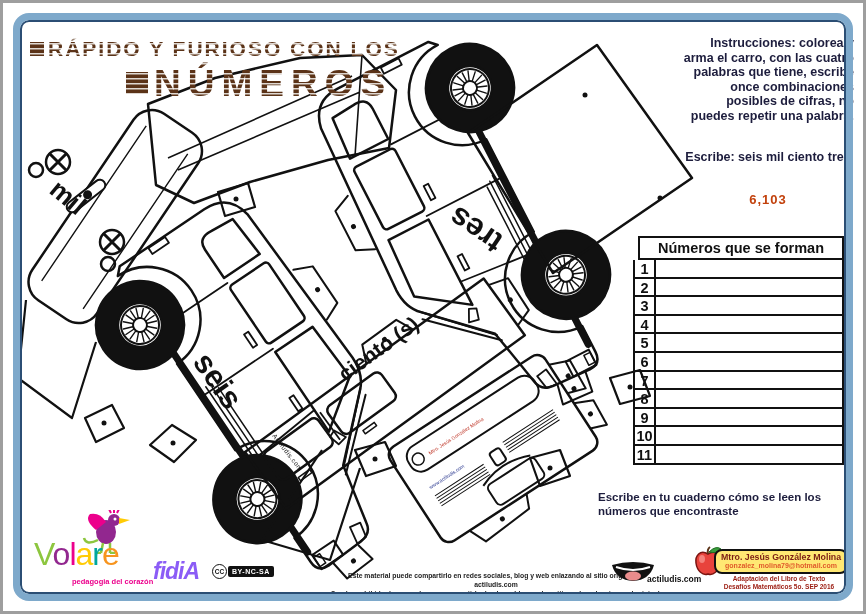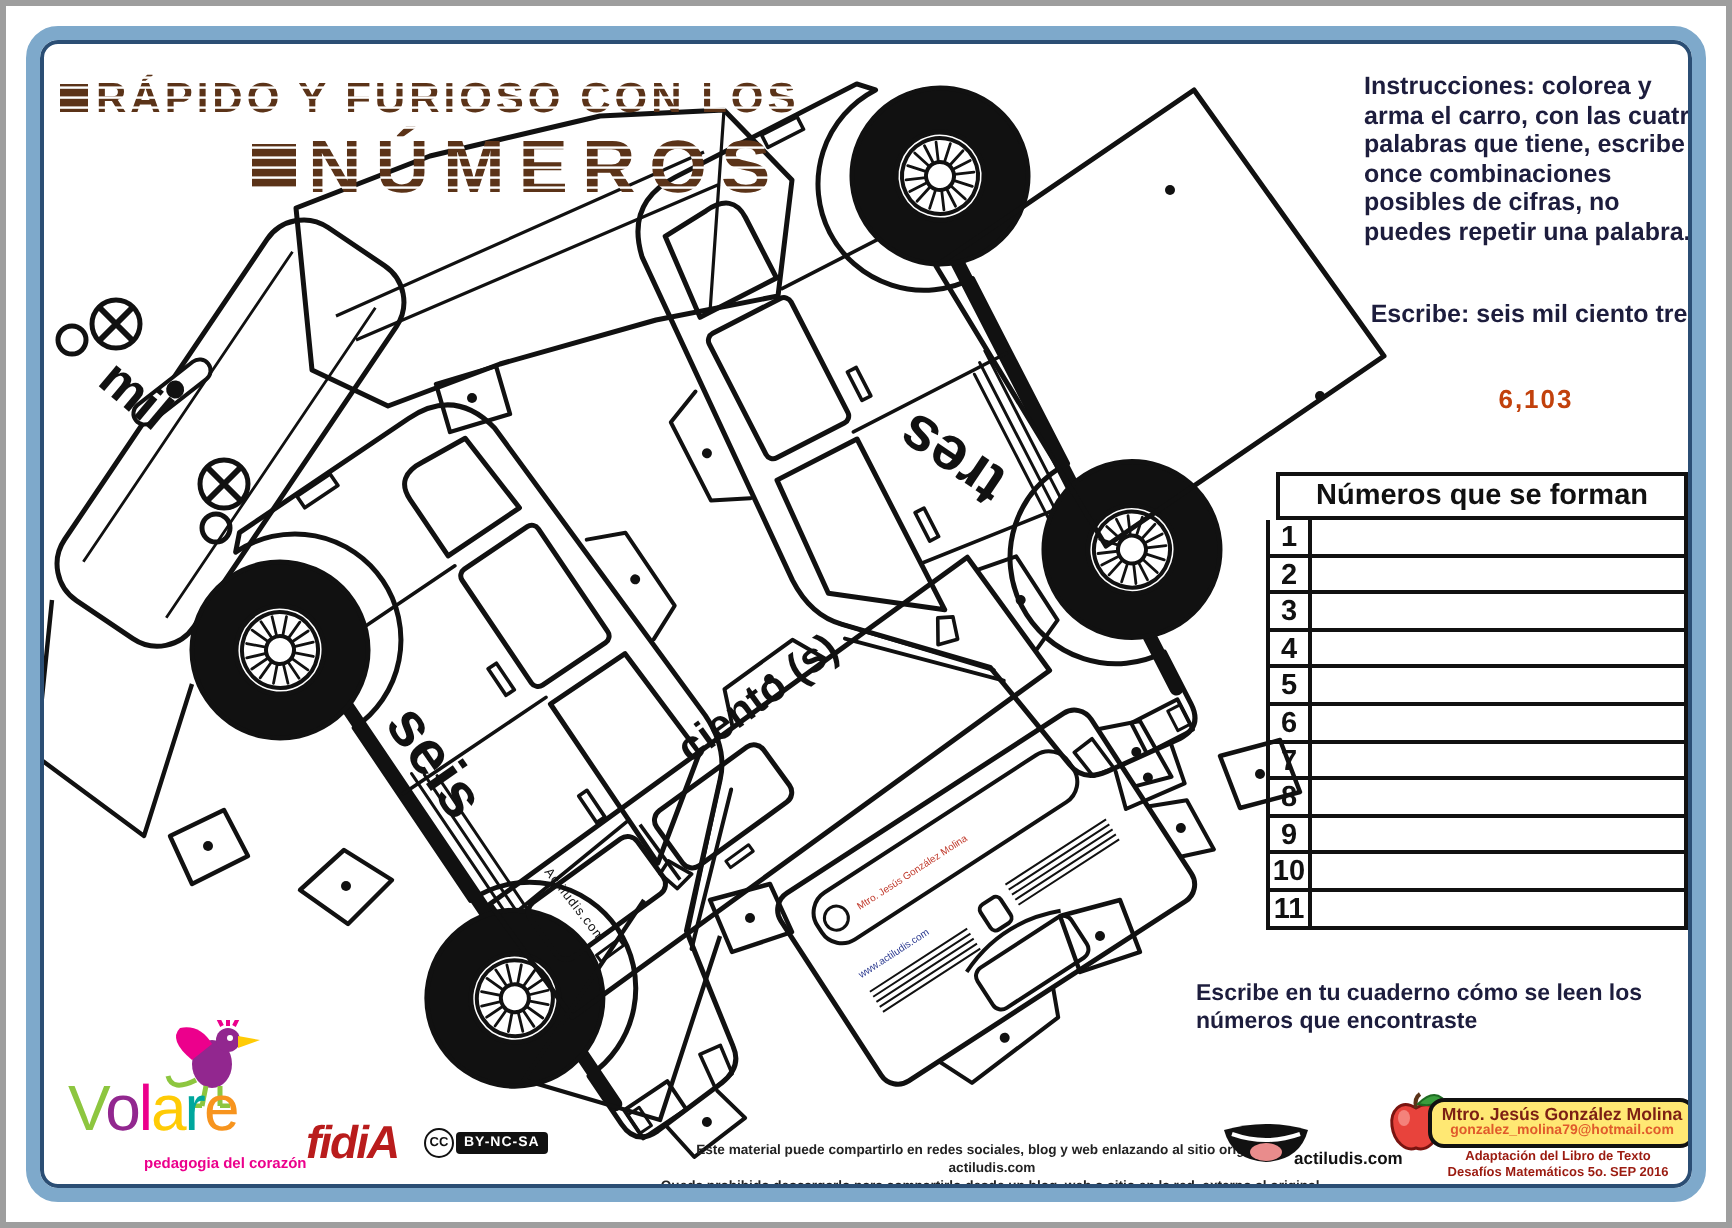--- a/index.html
+++ b/index.html
@@ -5,21 +5,21 @@
   html,body{margin:0;padding:0;background:#fff;}
   #page{position:relative;width:866px;height:614px;background:#fff;overflow:hidden;
         font-family:"Liberation Sans",sans-serif;}
   .outer-edge{position:absolute;inset:0;border:3px solid #9e9e9e;pointer-events:none;}
   .blue-frame{position:absolute;left:13px;top:13px;right:13px;bottom:13px;
               border:7px solid #7ea9cb;border-radius:16px;
               box-shadow:inset 0 0 0 2px #2b4e74;pointer-events:none;}
   .abs{position:absolute;}
   
   .instructions{left:682px;top:36px;width:172px;font-size:12.5px;font-weight:700;
-                color:#1d1d3d;text-align:left;line-height:14.5px;}
+                color:#1d1d3d;text-align:right;line-height:14.5px;}
   .example{left:682px;top:150px;width:172px;font-size:12.5px;font-weight:700;
            color:#1d1d3d;text-align:center;line-height:15px;}
   .example-number{left:682px;top:192px;width:172px;font-size:13px;font-weight:700;
                   color:#c2410c;text-align:center;letter-spacing:1px;}
   
   .ntable{left:633px;top:236px;width:211px;}
   .nt-head{margin-left:5px;border:2px solid #111;font-weight:700;text-align:center;
            height:20px;line-height:20px;font-size:14.5px;color:#111;}
   .nt-row{display:flex;height:18.6px;}
   .nt-num{width:19px;border-left:2px solid #111;border-right:2px solid #111;
@@ -28,21 +28,21 @@
   .nt-row:first-child .nt-num{border-top:2px solid #111;}
   .nt-cell{flex:1;border-right:2px solid #111;border-bottom:2px solid #111;background:#fff;}
   .write-note{left:598px;top:491px;width:260px;font-size:11.5px;font-weight:700;
               color:#1d1d3d;text-align:left;line-height:13.5px;}
   
   .volare-word{left:34px;top:538px;font-size:32px;font-weight:400;letter-spacing:-1px;line-height:32px;}
   .vl0{color:#8dc63f}.vl1{color:#92278f}.vl2{color:#ec008c}
   .vl3{color:#ffcb05}.vl4{color:#00a79d}.vl5{color:#f7941e}
   .volare-tag{left:72px;top:577px;font-size:7.5px;color:#ec008c;font-weight:700;}
   .fidia{left:153px;top:558px;font-size:23px;font-weight:700;font-style:italic;
-         color:#b91c1c;letter-spacing:-1px;}
+         color:#8b5cf6;letter-spacing:-1px;}
   .ccwrap{left:212px;top:564px;display:flex;align-items:center;}
   .cc-circle{width:13px;height:13px;border:1.5px solid #111;border-radius:50%;
              font-size:6.5px;font-weight:700;color:#111;text-align:center;line-height:13px;background:#fff;}
   .cc-pill{background:#111;color:#fff;font-size:7px;font-weight:700;height:11px;
            line-height:11px;padding:0 4px;border-radius:2px;margin-left:1px;letter-spacing:.5px;}
   .share-text{left:330px;top:571px;width:332px;font-size:6.8px;font-weight:700;
               color:#222;text-align:center;line-height:9px;}
   .actiludis-label{left:647px;top:574px;font-size:8.5px;font-weight:700;color:#111;}
   .author-badge{left:714px;top:549px;width:130px;background:#ffe873;border:2px solid #111;
                 border-radius:8px;text-align:center;padding:1px 0 2px 0;}

